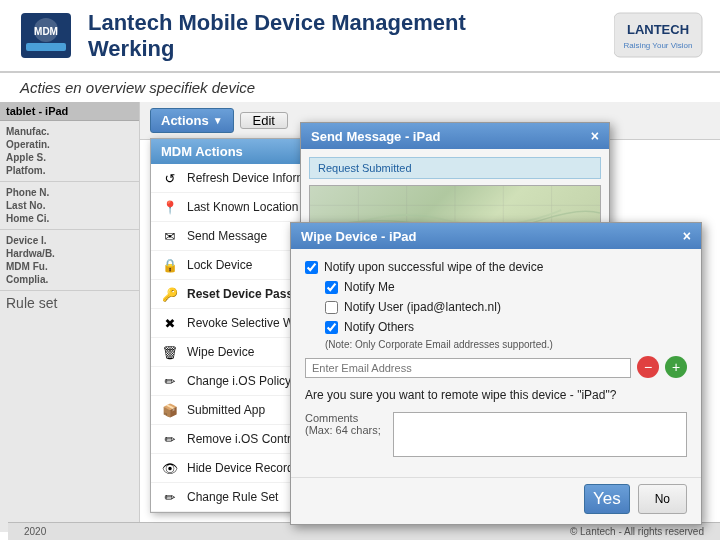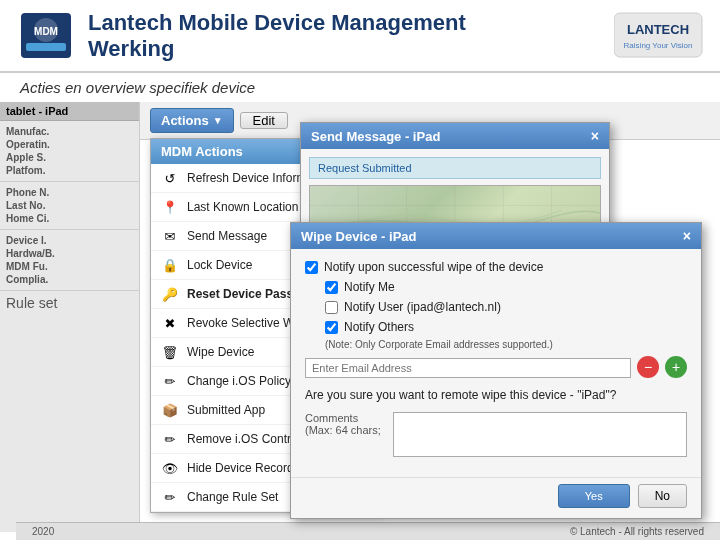--- a/index.html
+++ b/index.html
@@ -333,39 +333,39 @@
       display: flex;
       justify-content: flex-end;
       gap: 8px;
       padding: 6px 14px 10px;
       border-top: 1px solid #ddd;
     }
     .wipe-yes-btn {
       background: linear-gradient(to bottom, #6a9fd8, #4a7fc0);
       color: white;
       border: 1px solid #3a6fa0;
-      padding: 4px 26px;
-      font-size: 11px;
+      padding: 4px 8px;
+      font-size: 17px;
       cursor: pointer;
       border-radius: 3px;
     }
     .wipe-no-btn {
       background: linear-gradient(to bottom, #f5f5f5, #e0e0e0);
       border: 1px solid #aaa;
       padding: 4px 16px;
       font-size: 12px;
       cursor: pointer;
       border-radius: 3px;
     }
 
     
     .footer {
       position: absolute;
       bottom: 0;
-      left: 16px;
+      left: 8px;
       right: 0;
       background: #e0e0e0;
       border-top: 1px solid #bbb;
       display: flex;
       justify-content: space-between;
       padding: 3px 16px;
       font-size: 10px;
       color: #555;
     }
   </style>

